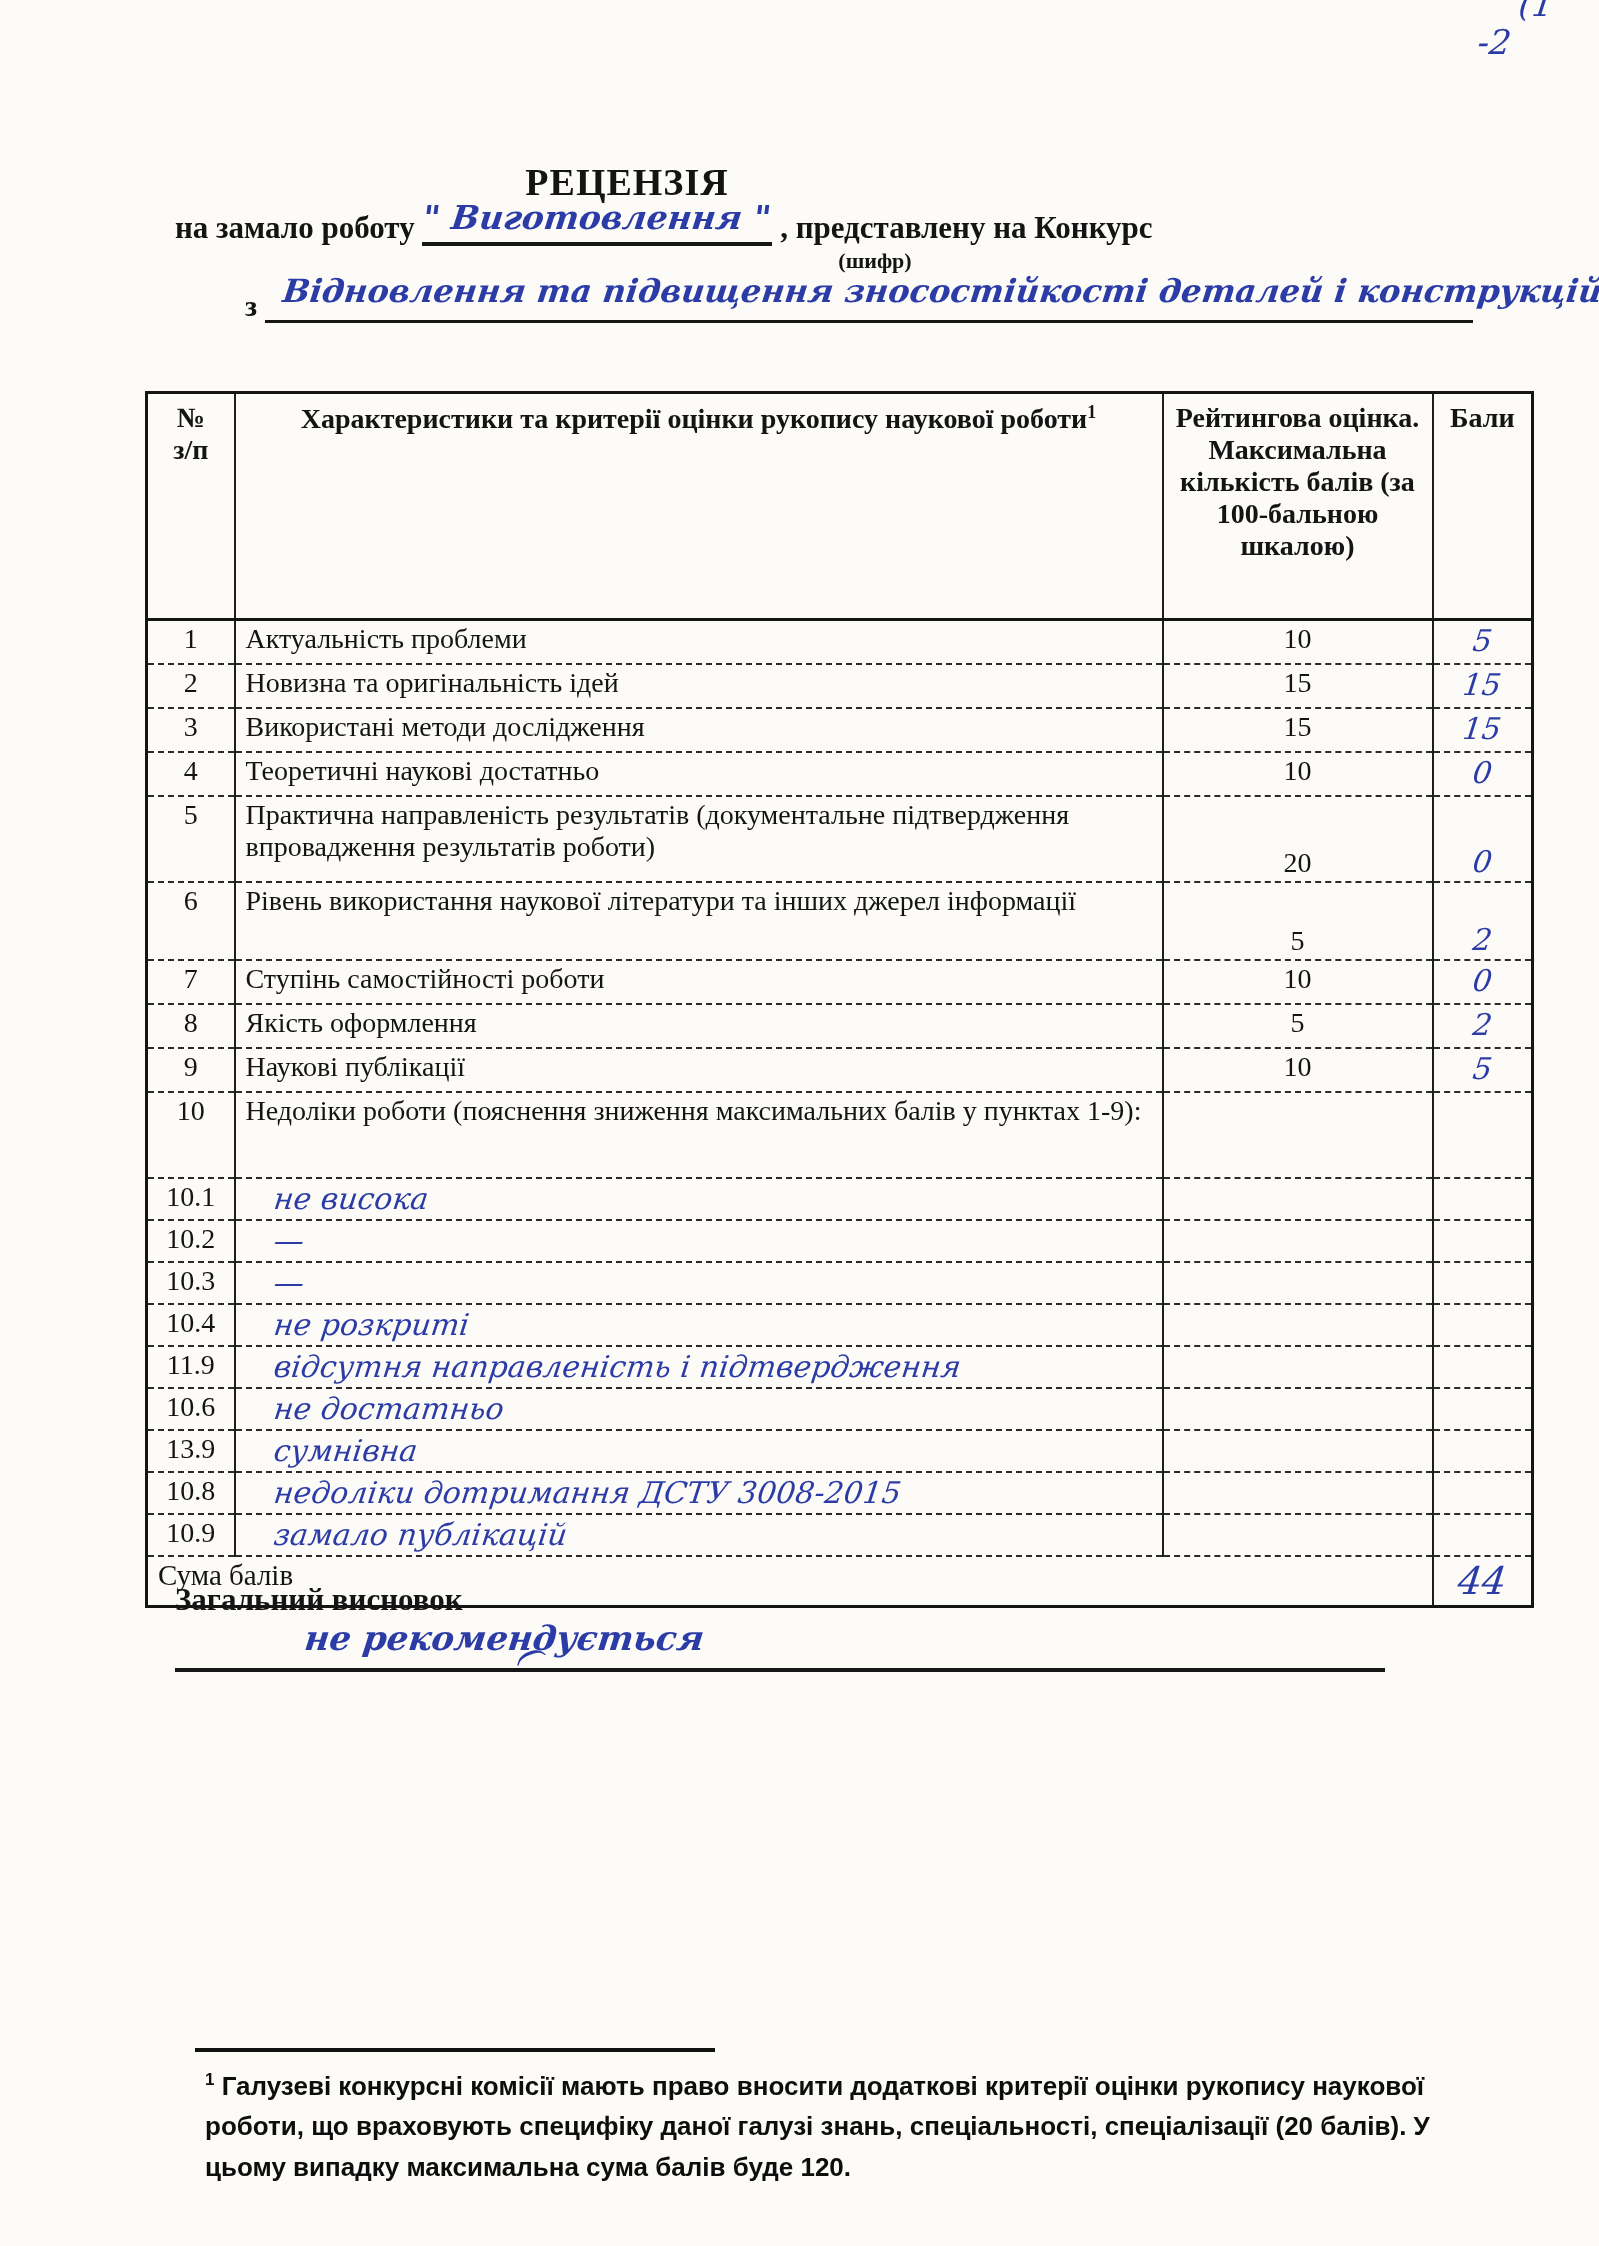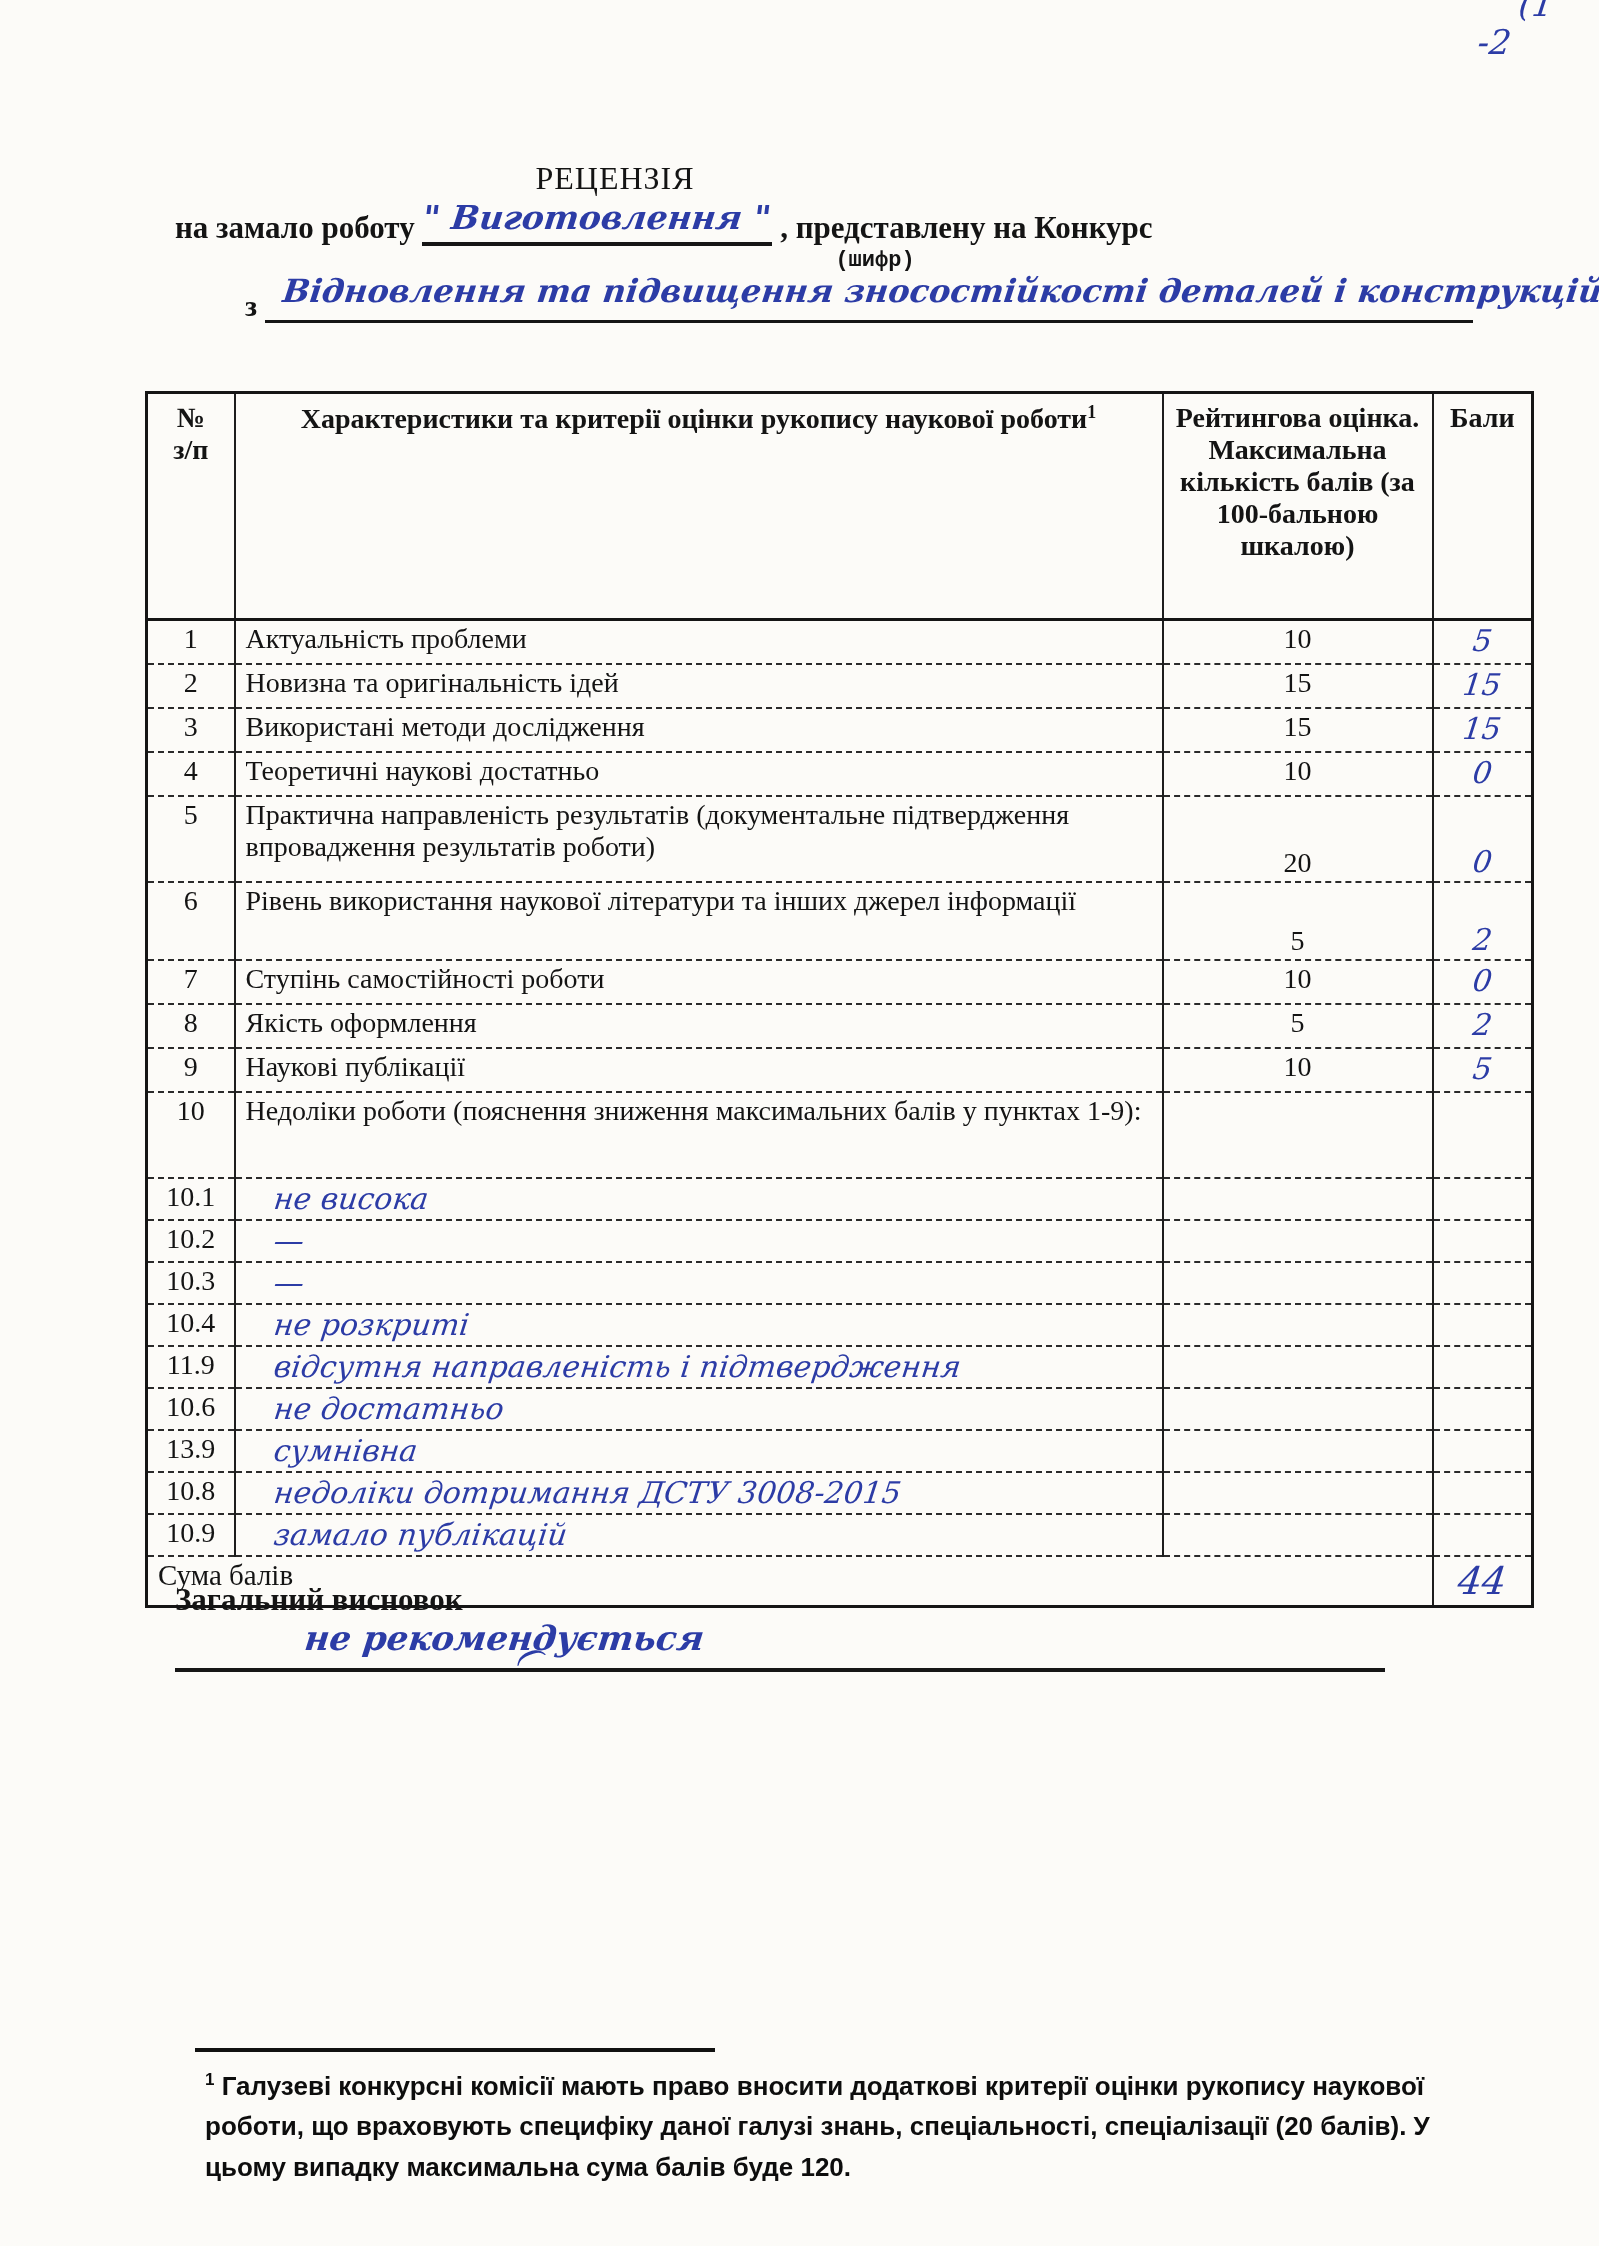--- a/index.html
+++ b/index.html
@@ -20,31 +20,31 @@
     display:inline-block;
     transform:skewX(-7deg);
     white-space:nowrap;
   }
   
   .corner-mark{position:absolute;font-size:34px;}
   .corner-1{right:45px;top:-16px;}
   .corner-2{right:88px;top:22px;}
   
   .doc-title{
-    position:absolute;top:160px;left:0;width:1230px;
-    text-align:center;font-size:32px;font-weight:normal;letter-spacing:1px;
+    position:absolute;top:160px;left:12px;width:1230px;
+    text-align:center;font-size:38px;font-weight:bold;letter-spacing:1px;
   }
   .line1{position:absolute;top:198px;left:175px;width:1340px;font-size:31px;font-weight:bold;}
   .line1 .blank{
     display:inline-block;width:350px;border-bottom:4px solid #161616;
     text-align:center;vertical-align:bottom;height:44px;
   }
   .line1 .blank .hand{font-size:33px;}
   .caption{position:absolute;font-size:22px;font-weight:bold;}
-  .cap-cipher{top:248px;left:700px;width:350px;text-align:center;font-family:Liberation Mono, monospace;}
+  .cap-cipher{top:248px;left:700px;width:350px;text-align:center;}
   .line2{position:absolute;top:272px;left:245px;font-size:30px;font-weight:bold;}
   .line2 .blank{
     display:inline-block;width:1190px;border-bottom:3px solid #161616;
     height:48px;vertical-align:bottom;padding-left:18px;
   }
   .line2 .blank .hand{font-size:32px;}
   .cap-section{top:326px;left:500px;width:600px;text-align:center;}
   
   .tbl-wrap{position:absolute;top:391px;left:145px;}
   table{border-collapse:collapse;table-layout:fixed;width:1386px;background:transparent;}

